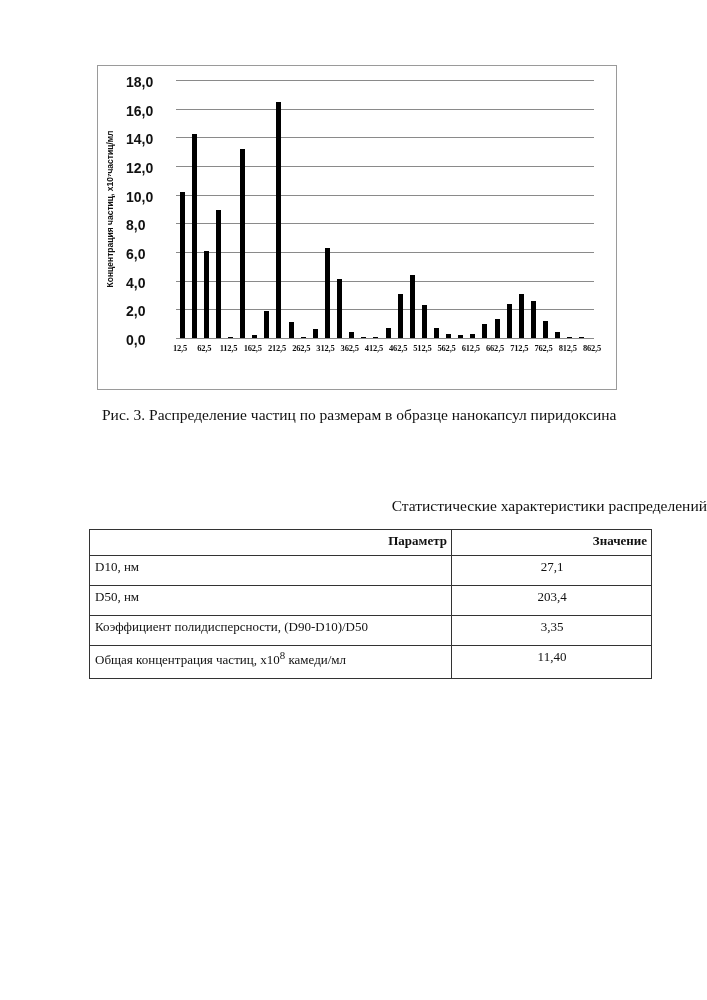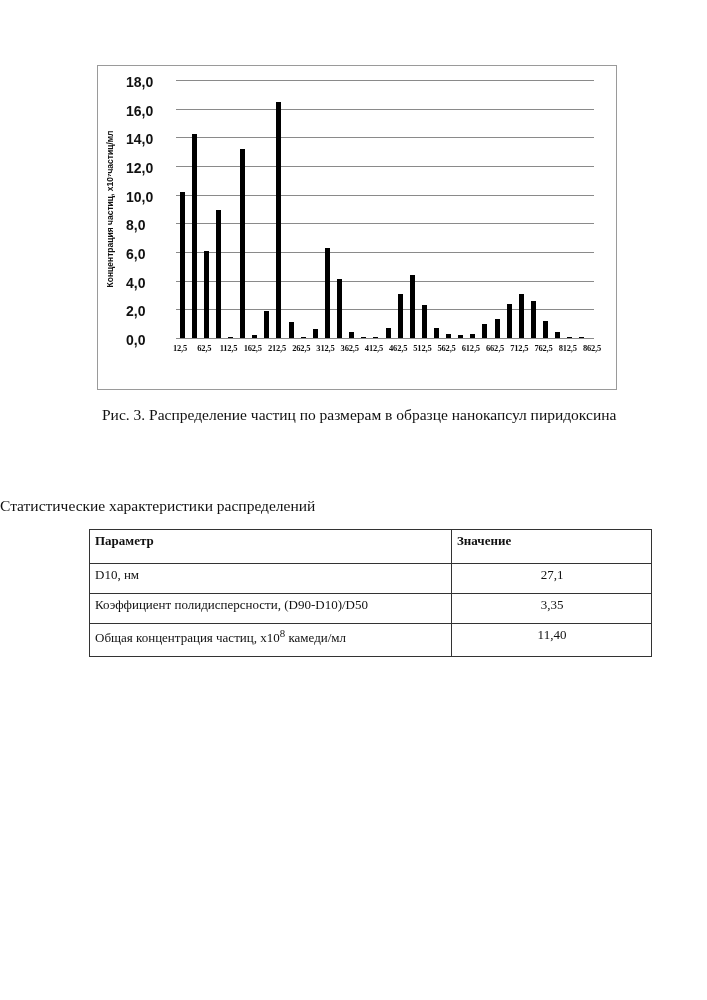--- a/index.html
+++ b/index.html
@@ -7,24 +7,24 @@
   .chart-frame { position: absolute; left: 97px; top: 65px; width: 520px; height: 325px; border: 1px solid #9a9a9a; box-sizing: border-box; }
   .plot { position: absolute; left: 78px; top: 14px; width: 418px; height: 258px; }
   .gridline { position: absolute; left: 0; right: 0; height: 0; border-top: 1px solid #8a8a8a; }
   .ytick { position: absolute; width: 42px; left: -50px; text-align: left; font-family: "Liberation Sans", sans-serif; font-weight: bold; font-size: 14px; transform: translateY(-6px); }
   .bar { position: absolute; bottom: 0; width: 5px; background: #000; }
   .xtick { position: absolute; top: 263px; font-family: Liberation Serif, serif; font-weight: bold; font-size: 8.5px; white-space: nowrap; transform: translateX(-50%); letter-spacing: -0.2px; }
   .ylabel { position: absolute; left: 4px; top: 14px; width: 16px; height: 258px; }
   .ylabel span { position: absolute; left: 50%; top: 50%; transform: translate(-50%,-50%) rotate(-90deg); white-space: nowrap; font-family: "Liberation Sans", sans-serif; font-weight: bold; font-size: 8.5px; }
   .xlabel { position: absolute; left: 78px; width: 418px; top: 295px; text-align: center; font-family: "Liberation Sans", sans-serif; font-weight: bold; font-size: 8.5px; }
   .caption { position: absolute; left: 102px; top: 404px; width: 560px; font-size: 15.5px; line-height: 21px; }
-  .table-title { position: absolute; left: 0; width: 707px; top: 497px; text-align: left; font-size: 15.5px; }
+  .table-title { position: absolute; left: 0; width: 707px; top: 497px; text-align: right; font-size: 15.5px; }
   table.stats { position: absolute; left: 89px; top: 529px; width: 563px; border-collapse: collapse; font-size: 13px; }
   table.stats td, table.stats th { border: 1px solid #333; padding: 3px 4px 10px 5px; vertical-align: top; height: 16px; }
-  table.stats th { font-weight: bold; text-align: left; padding-bottom: 14px; }
+  table.stats th { font-weight: bold; text-align: right; padding-bottom: 6px; }
   table.stats td.val { text-align: center; width: 190px; }
 </style>
 </head>
 <body>
 
 <div class="chart-frame">
   <div class="ylabel">
       <span>Концентрация частиц, x10⁷частиц/мл</span>
     </div>
   <div class="plot" id="plot">
@@ -115,20 +115,24 @@
       <th>Параметр</th>
       <th>Значение</th>
     </tr>
   </thead>
   <tbody>
     <tr>
         <td>D10, нм</td>
         <td class="val">27,1</td>
       </tr>
     <tr>
+        <td>D50, нм</td>
+        <td class="val">203,4</td>
+      </tr>
+    <tr>
         <td>Коэффициент полидисперсности, (D90-D10)/D50</td>
         <td class="val">3,35</td>
       </tr>
     <tr>
         <td><span>Общая концентрация частиц, x10</span><sup>8</sup><span> камеди/мл</span></td>
         <td class="val">11,40</td>
       </tr>
   </tbody>
 </table>
 

